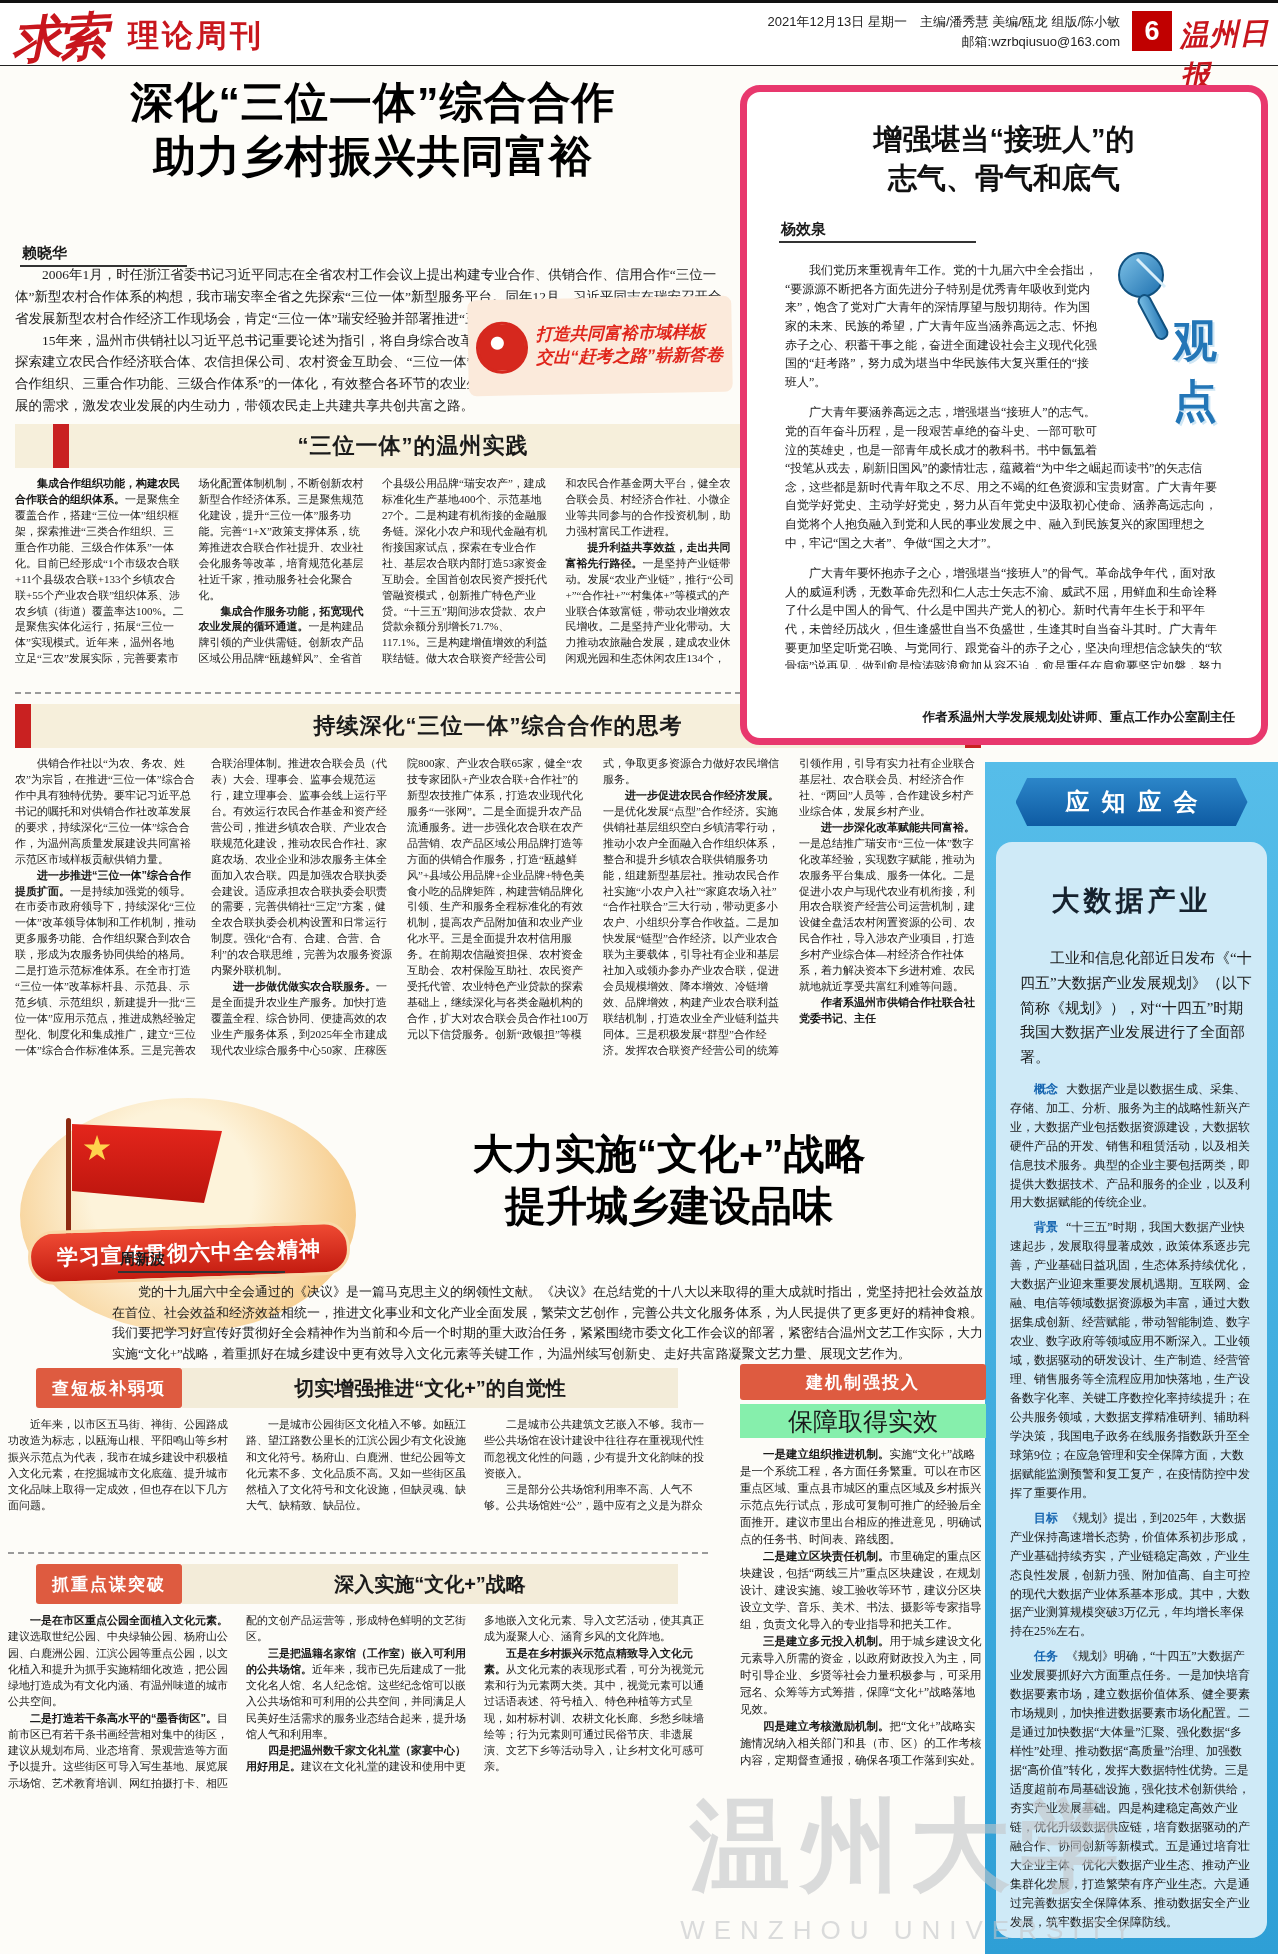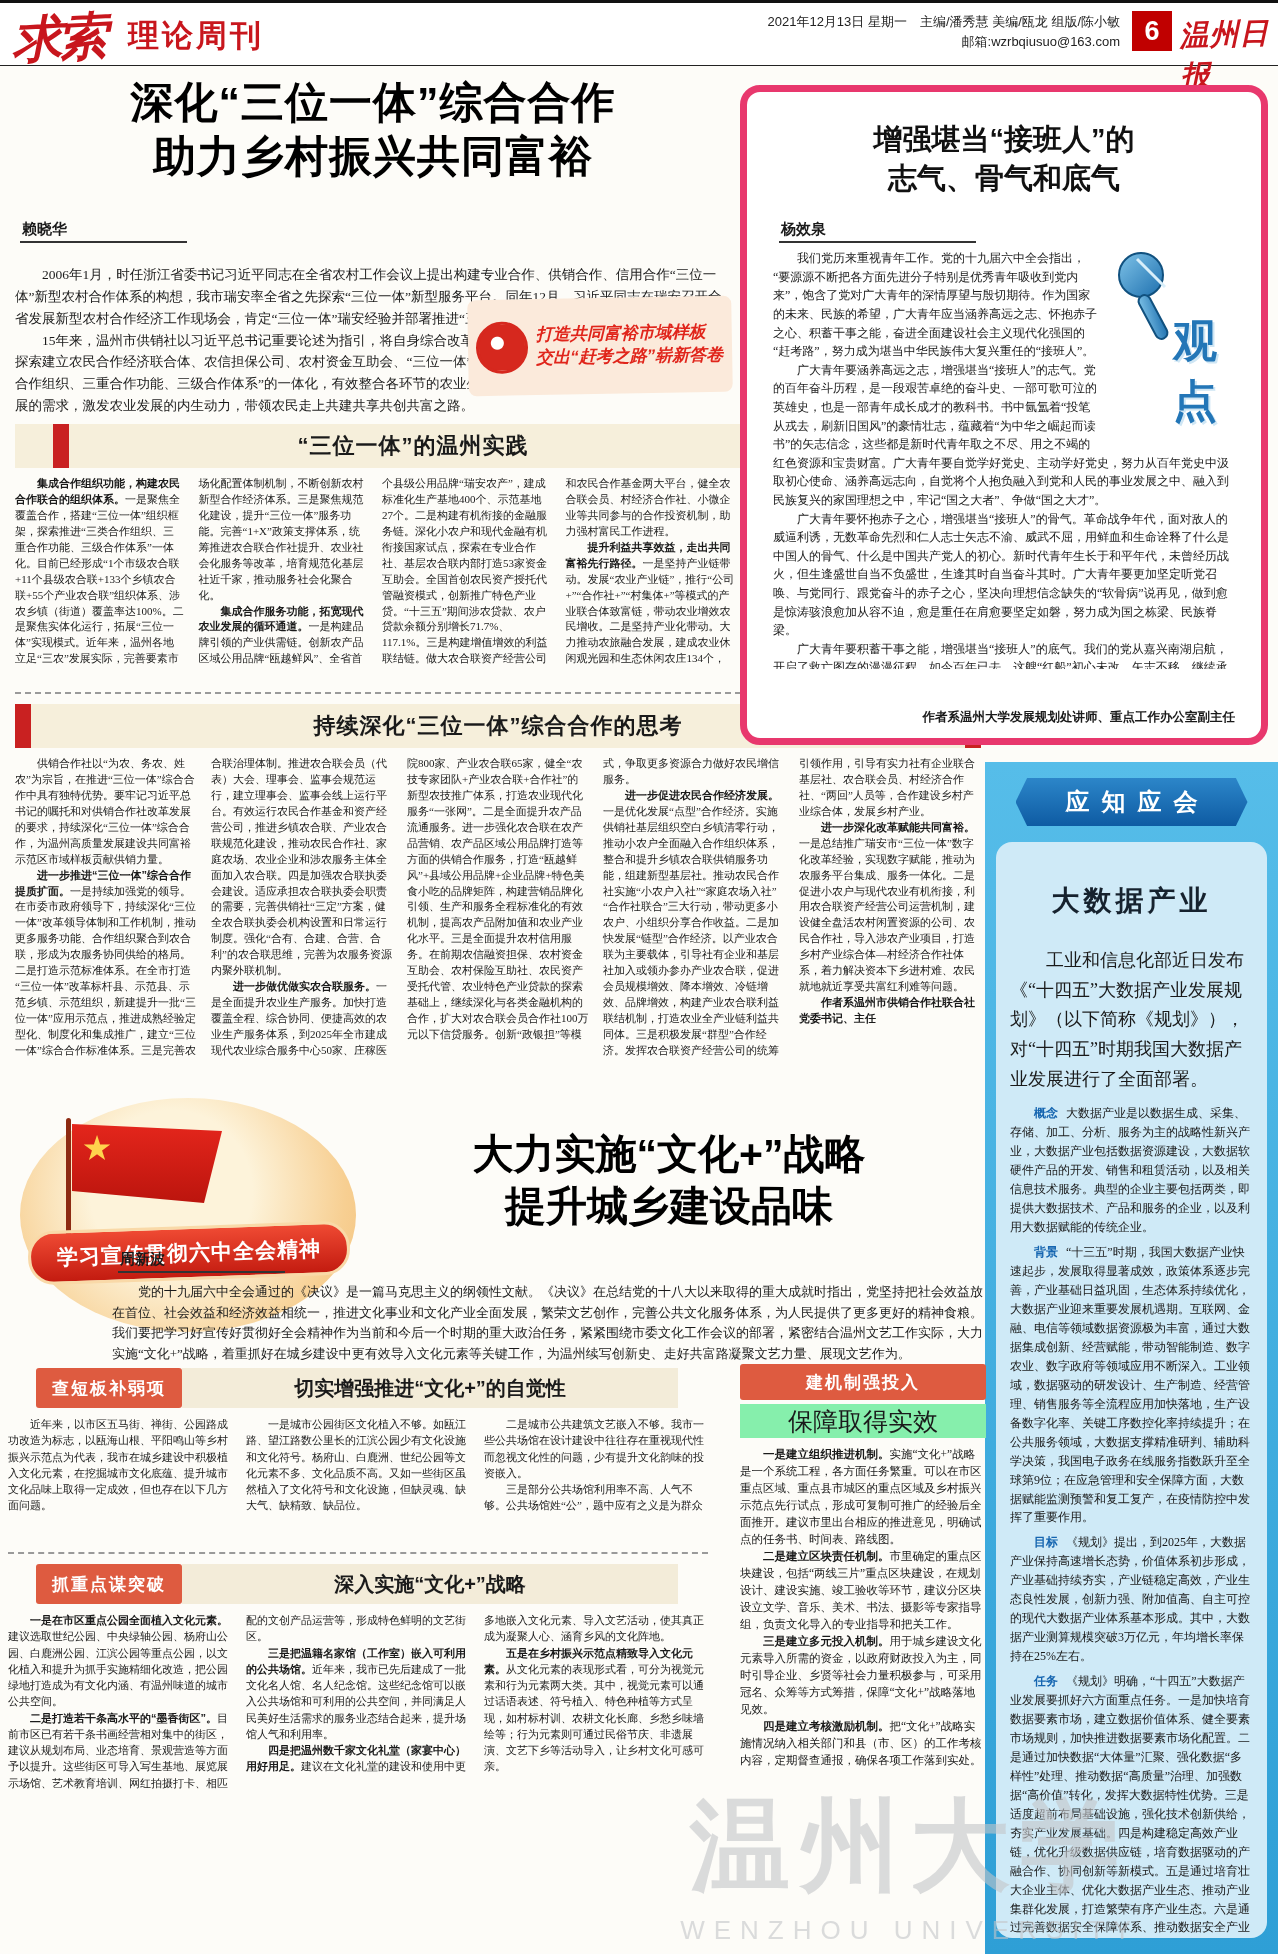--- a/index.html
+++ b/index.html
@@ -43,38 +43,38 @@
   .c3{column-count:3;column-gap:14px;}
   .dash{border-top:2px dashed #9a9a9a;}
   
   .pinkbox{left:740px;top:85px;width:528px;height:660px;border:7px solid #e8386d;border-radius:20px;
            background:#fff;box-sizing:border-box;padding:28px 26px 16px;}
   .op-title{text-align:center;font-family:"Liberation Sans",sans-serif;font-weight:900;
             font-size:29px;line-height:1.35;color:#111;}
   .op-byline{margin:22px 0 10px 6px;}
   .op-byline span{font-size:15px;font-weight:bold;border-bottom:2px solid #333;padding:0 150px 4px 2px;}
   .op-body{position:relative;height:420px;overflow:hidden;font-size:12px;line-height:1.55;}
-  .op-body .np{margin:0;text-indent:2em;}
+  .op-body .np{margin:12px;text-indent:2em;}
   .op-graphic{float:right;width:128px;height:195px;margin:0 0 6px 8px;position:relative;}
   .gd{position:absolute;font-family:"Liberation Sans",sans-serif;font-weight:900;color:#2376b7;
       font-size:44px;text-shadow:2px 2px 0 #cfe6f4;}
   .op-attr{position:absolute;left:26px;right:26px;bottom:12px;text-align:right;
            font-weight:bold;font-size:12.5px;}
   
   .bluepanel{left:985px;top:762px;width:293px;height:1192px;
              background:linear-gradient(#56bde9,#2e9fd6);box-sizing:border-box;padding:14px 11px 10px;}
   .ribbon{position:relative;margin:2px auto 0;width:232px;height:48px;color:#fff;
           background:linear-gradient(#2c86c9,#0e5ba3);
           clip-path:polygon(5% 0,95% 0,100% 50%,95% 100%,5% 100%,0 50%);
           display:flex;align-items:center;justify-content:center;
           font-family:"Liberation Sans",sans-serif;font-weight:900;font-size:24px;letter-spacing:12px;text-indent:12px;}
   .kcard{margin-top:16px;background:#cfeaf7;border-radius:16px;height:1096px;box-sizing:border-box;
          padding:40px 14px 10px;overflow:hidden;}
   .ktitle{text-align:center;font-size:28px;font-weight:bold;letter-spacing:4px;color:#16222e;}
-  .kintro{margin-top:26px;font-size:18px;line-height:1.65;text-indent:2em;}
+  .kintro{margin-top:26px;font-size:15px;line-height:1.65;text-indent:2em;margin-left:10px;}
   .kbody{margin-top:10px;font-size:12px;line-height:1.58;}
   .kbody .np{margin:0 0 6px;text-indent:2em;}
   .kbody .np b{color:#1565b0;margin-right:8px;font-family:"Liberation Sans",sans-serif;}
   
   .campaign{left:20px;top:1098px;width:336px;height:234px;border-radius:50%;
             background:radial-gradient(circle at 45% 40%,#fdf3da 0 35%,#f7cf92 75%,#f3bf77 100%);}
   .flag{position:absolute;left:52px;top:26px;width:150px;height:86px;background:linear-gradient(#e4261c,#b8130c);
         clip-path:polygon(0 0,100% 8%,88% 92%,0 78%);}
   .flag .star{position:absolute;left:10px;top:4px;color:#ffd34d;font-size:30px;}
   .flagpole{position:absolute;left:46px;top:20px;width:5px;height:120px;background:#8d2a12;border-radius:3px;}
@@ -116,21 +116,21 @@
       <div>邮箱:wzrbqiusuo@163.com</div>
     </div>
     <div class="abs pagenum">6</div>
     <div class="abs masthead">温州日报</div>
   </div>
 
   <div class="abs headline">
     <div>深化“三位一体”综合合作</div>
     <div>助力乡村振兴共同富裕</div>
   </div>
-  <div class="abs" style="left:20px;top:220px;">
+  <div class="abs" style="left:20px;top:244px;">
     <span class="byline">赖晓华</span>
   </div>
   <div class="abs intro">
       <p class="np">2006年1月，时任浙江省委书记习近平同志在全省农村工作会议上提出构建专业合作、供销合作、信用合作“三位一体”新型农村合作体系的构想，我市瑞安率全省之先探索“三位一体”新型服务平台。同年12月，习近平同志在瑞安召开全省发展新型农村合作经济工作现场会，肯定“三位一体”瑞安经验并部署推进“三位一体”改革工作。</p>
       <p class="np">15年来，温州市供销社以习近平总书记重要论述为指引，将自身综合改革融入到“三位一体”新型农村合作体系建设，探索建立农民合作经济联合体、农信担保公司、农村资金互助会、“三位一体”实体公司、农村保险互助社等，推进“三类合作组织、三重合作功能、三级合作体系”的一体化，有效整合各环节的农业生产要素和服务资源，以顺应农业生产力发展的需求，激发农业发展的内生动力，带领农民走上共建共享共创共富之路。</p>
     </div>
 
   <div class="abs promo">
     <div class="scroll-ic"></div>
     <div class="promo-tx">

